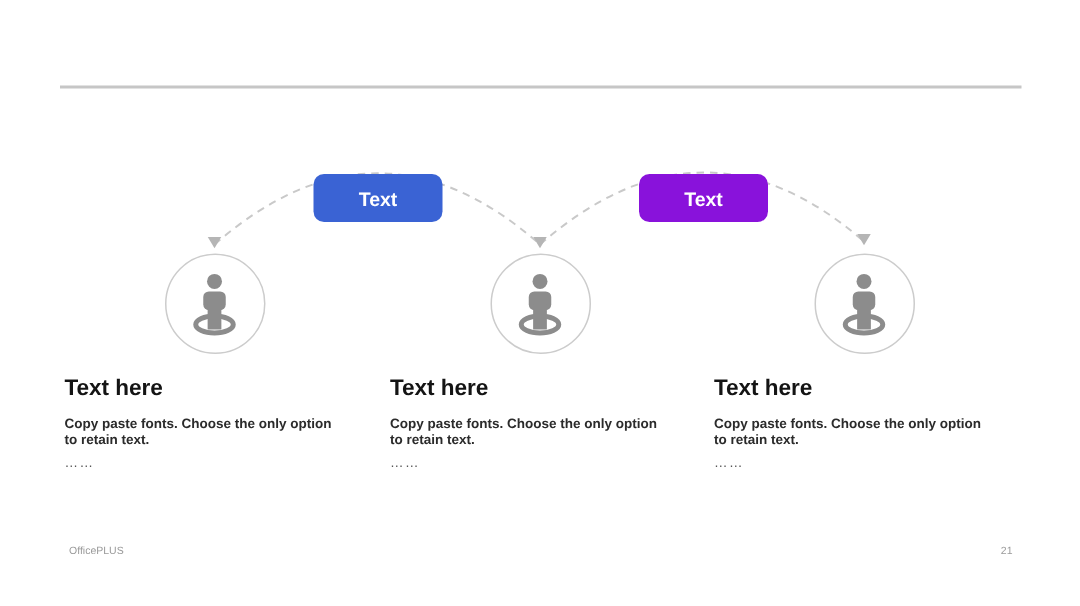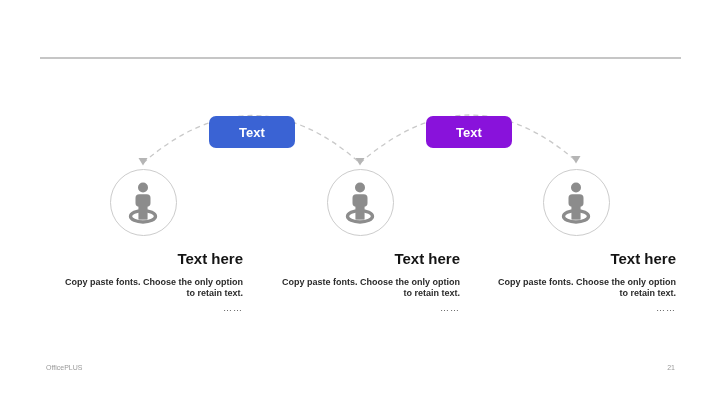--- a/index.html
+++ b/index.html
@@ -40,21 +40,21 @@
     padding: 5px;
     margin-top: 13px;
   }
   .btn-1 { left: 209px; }
   .btn-2 { left: 426px; }
 
   .column {
     position: absolute;
     width: 200px;
     top: 169px;
-    text-align: right;
+    text-align: left;
   }
   .col-1 { left: 43px; }
   .col-2 { left: 260px; }
   .col-3 { left: 476px; }
 
   .icon-circle {
     width: 67px; height: 67px;
     margin: 0 auto;
     border: 1px solid #cccccc;
     border-radius: 50%;

